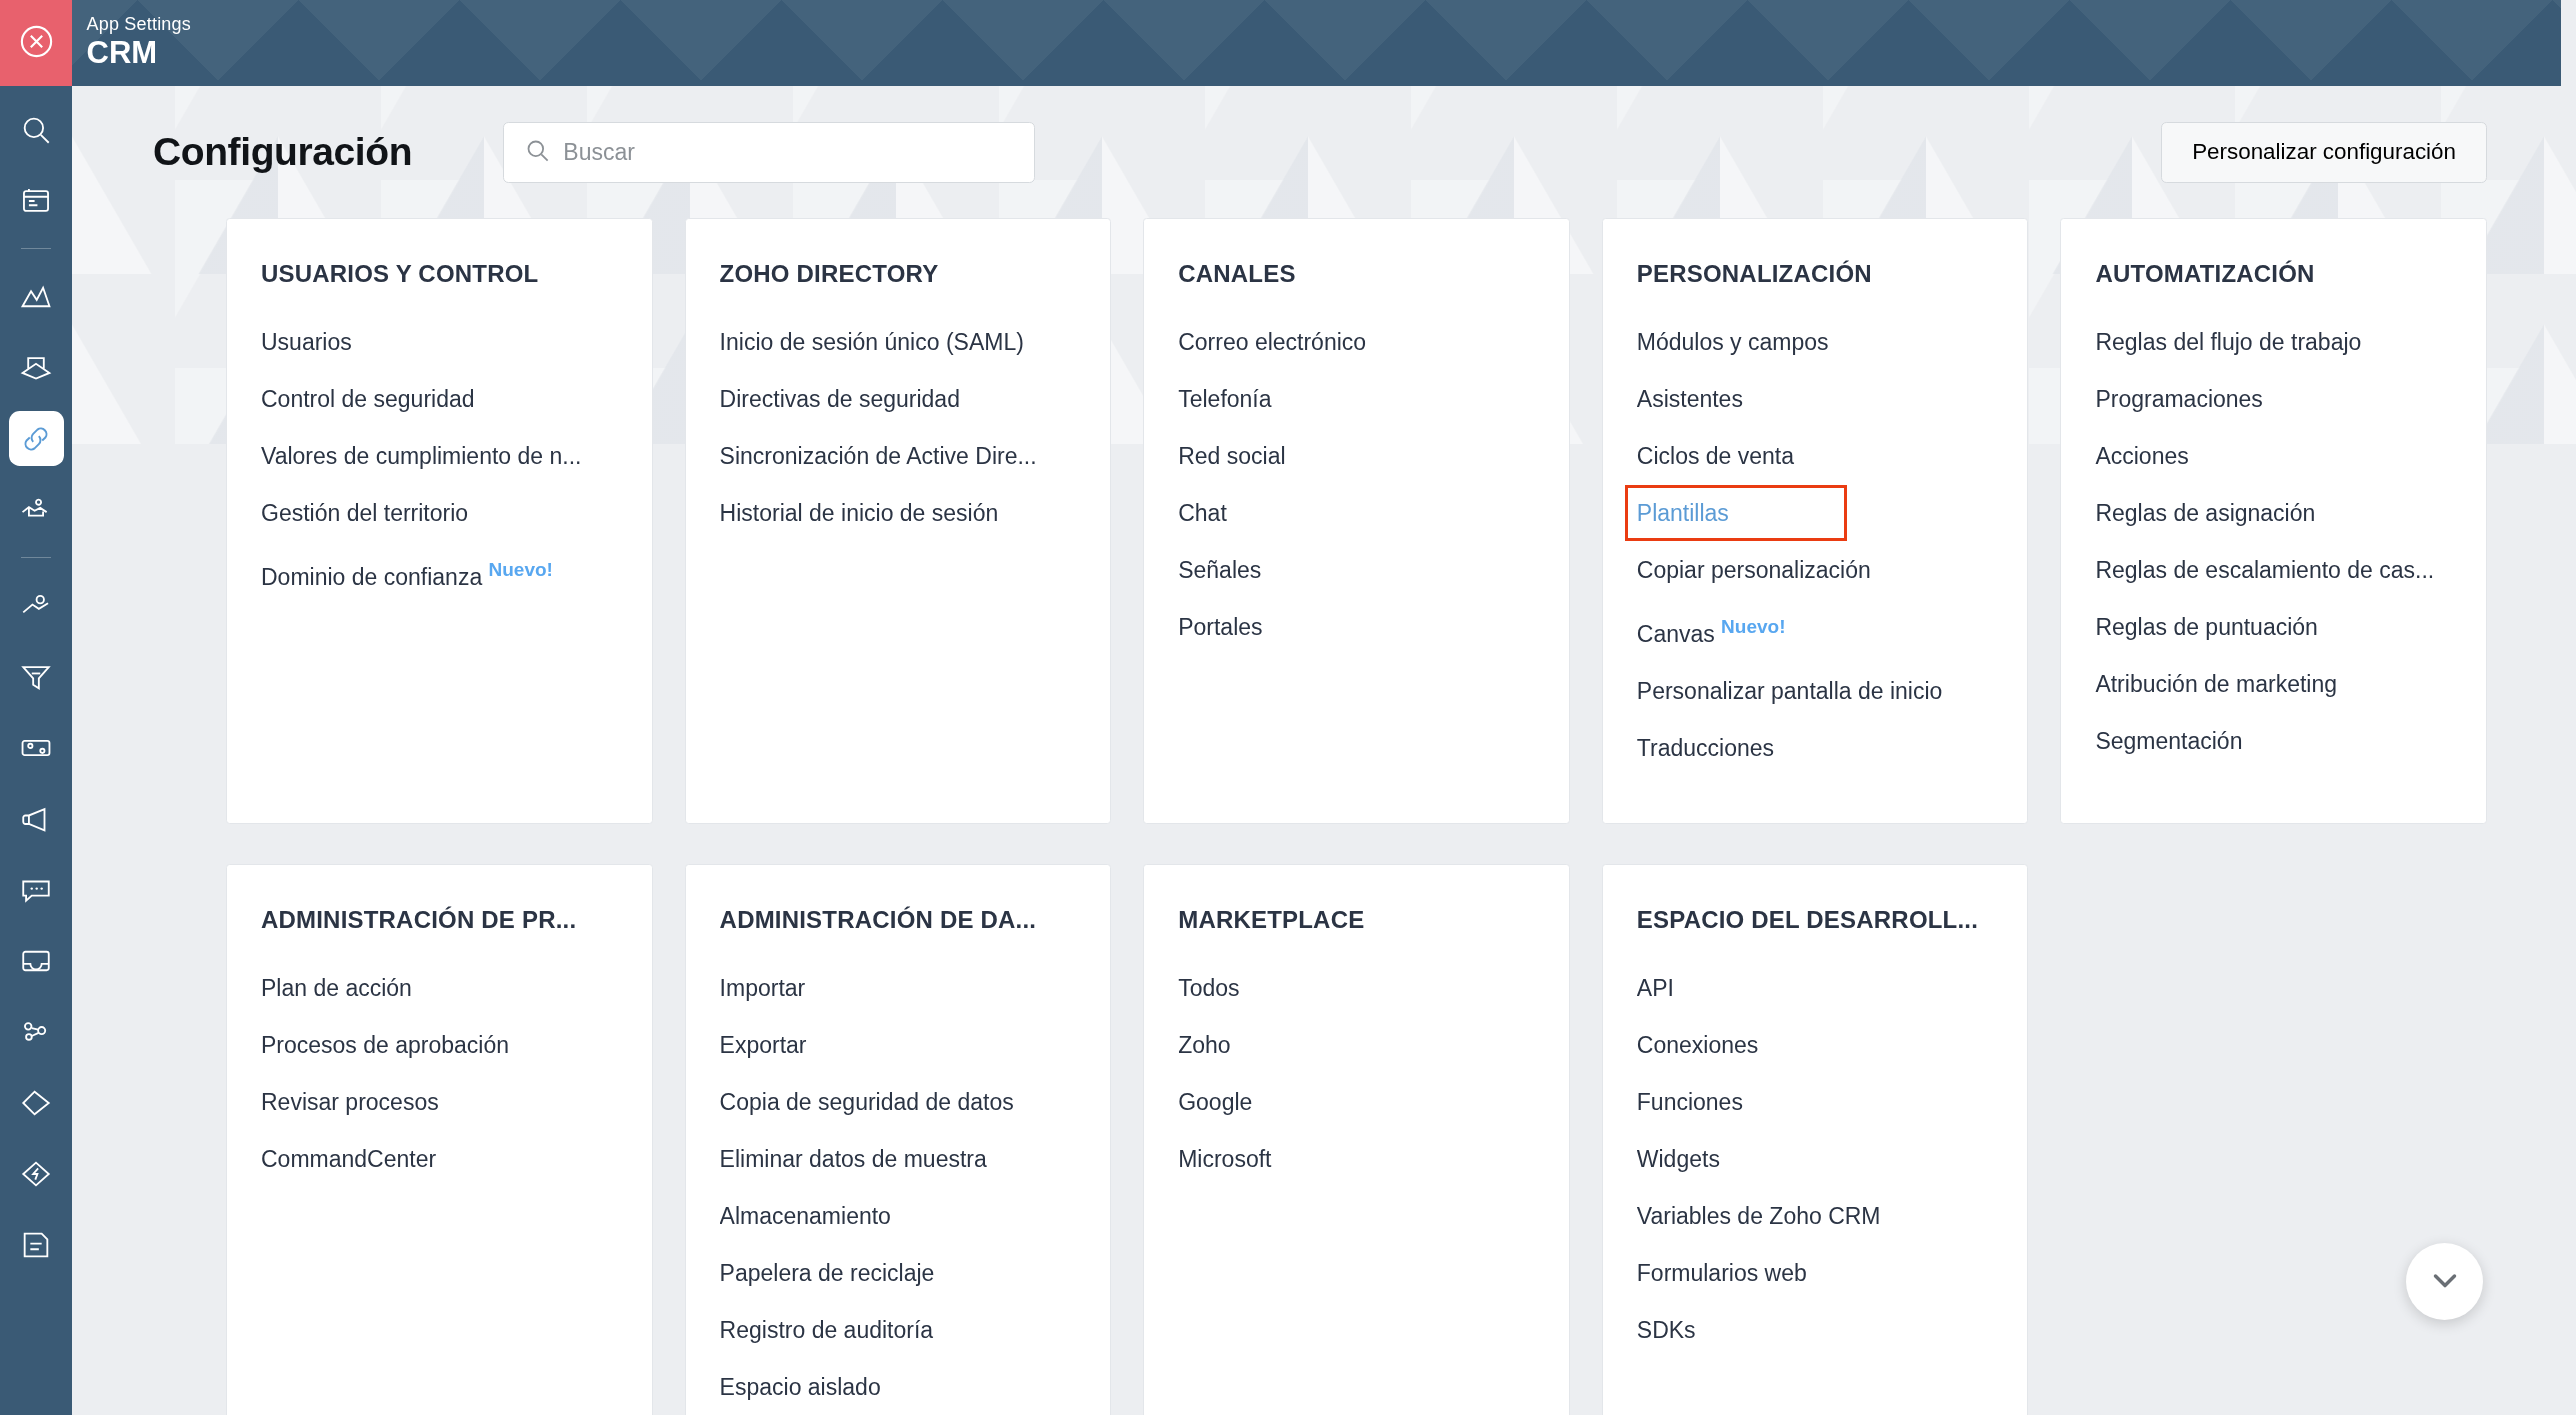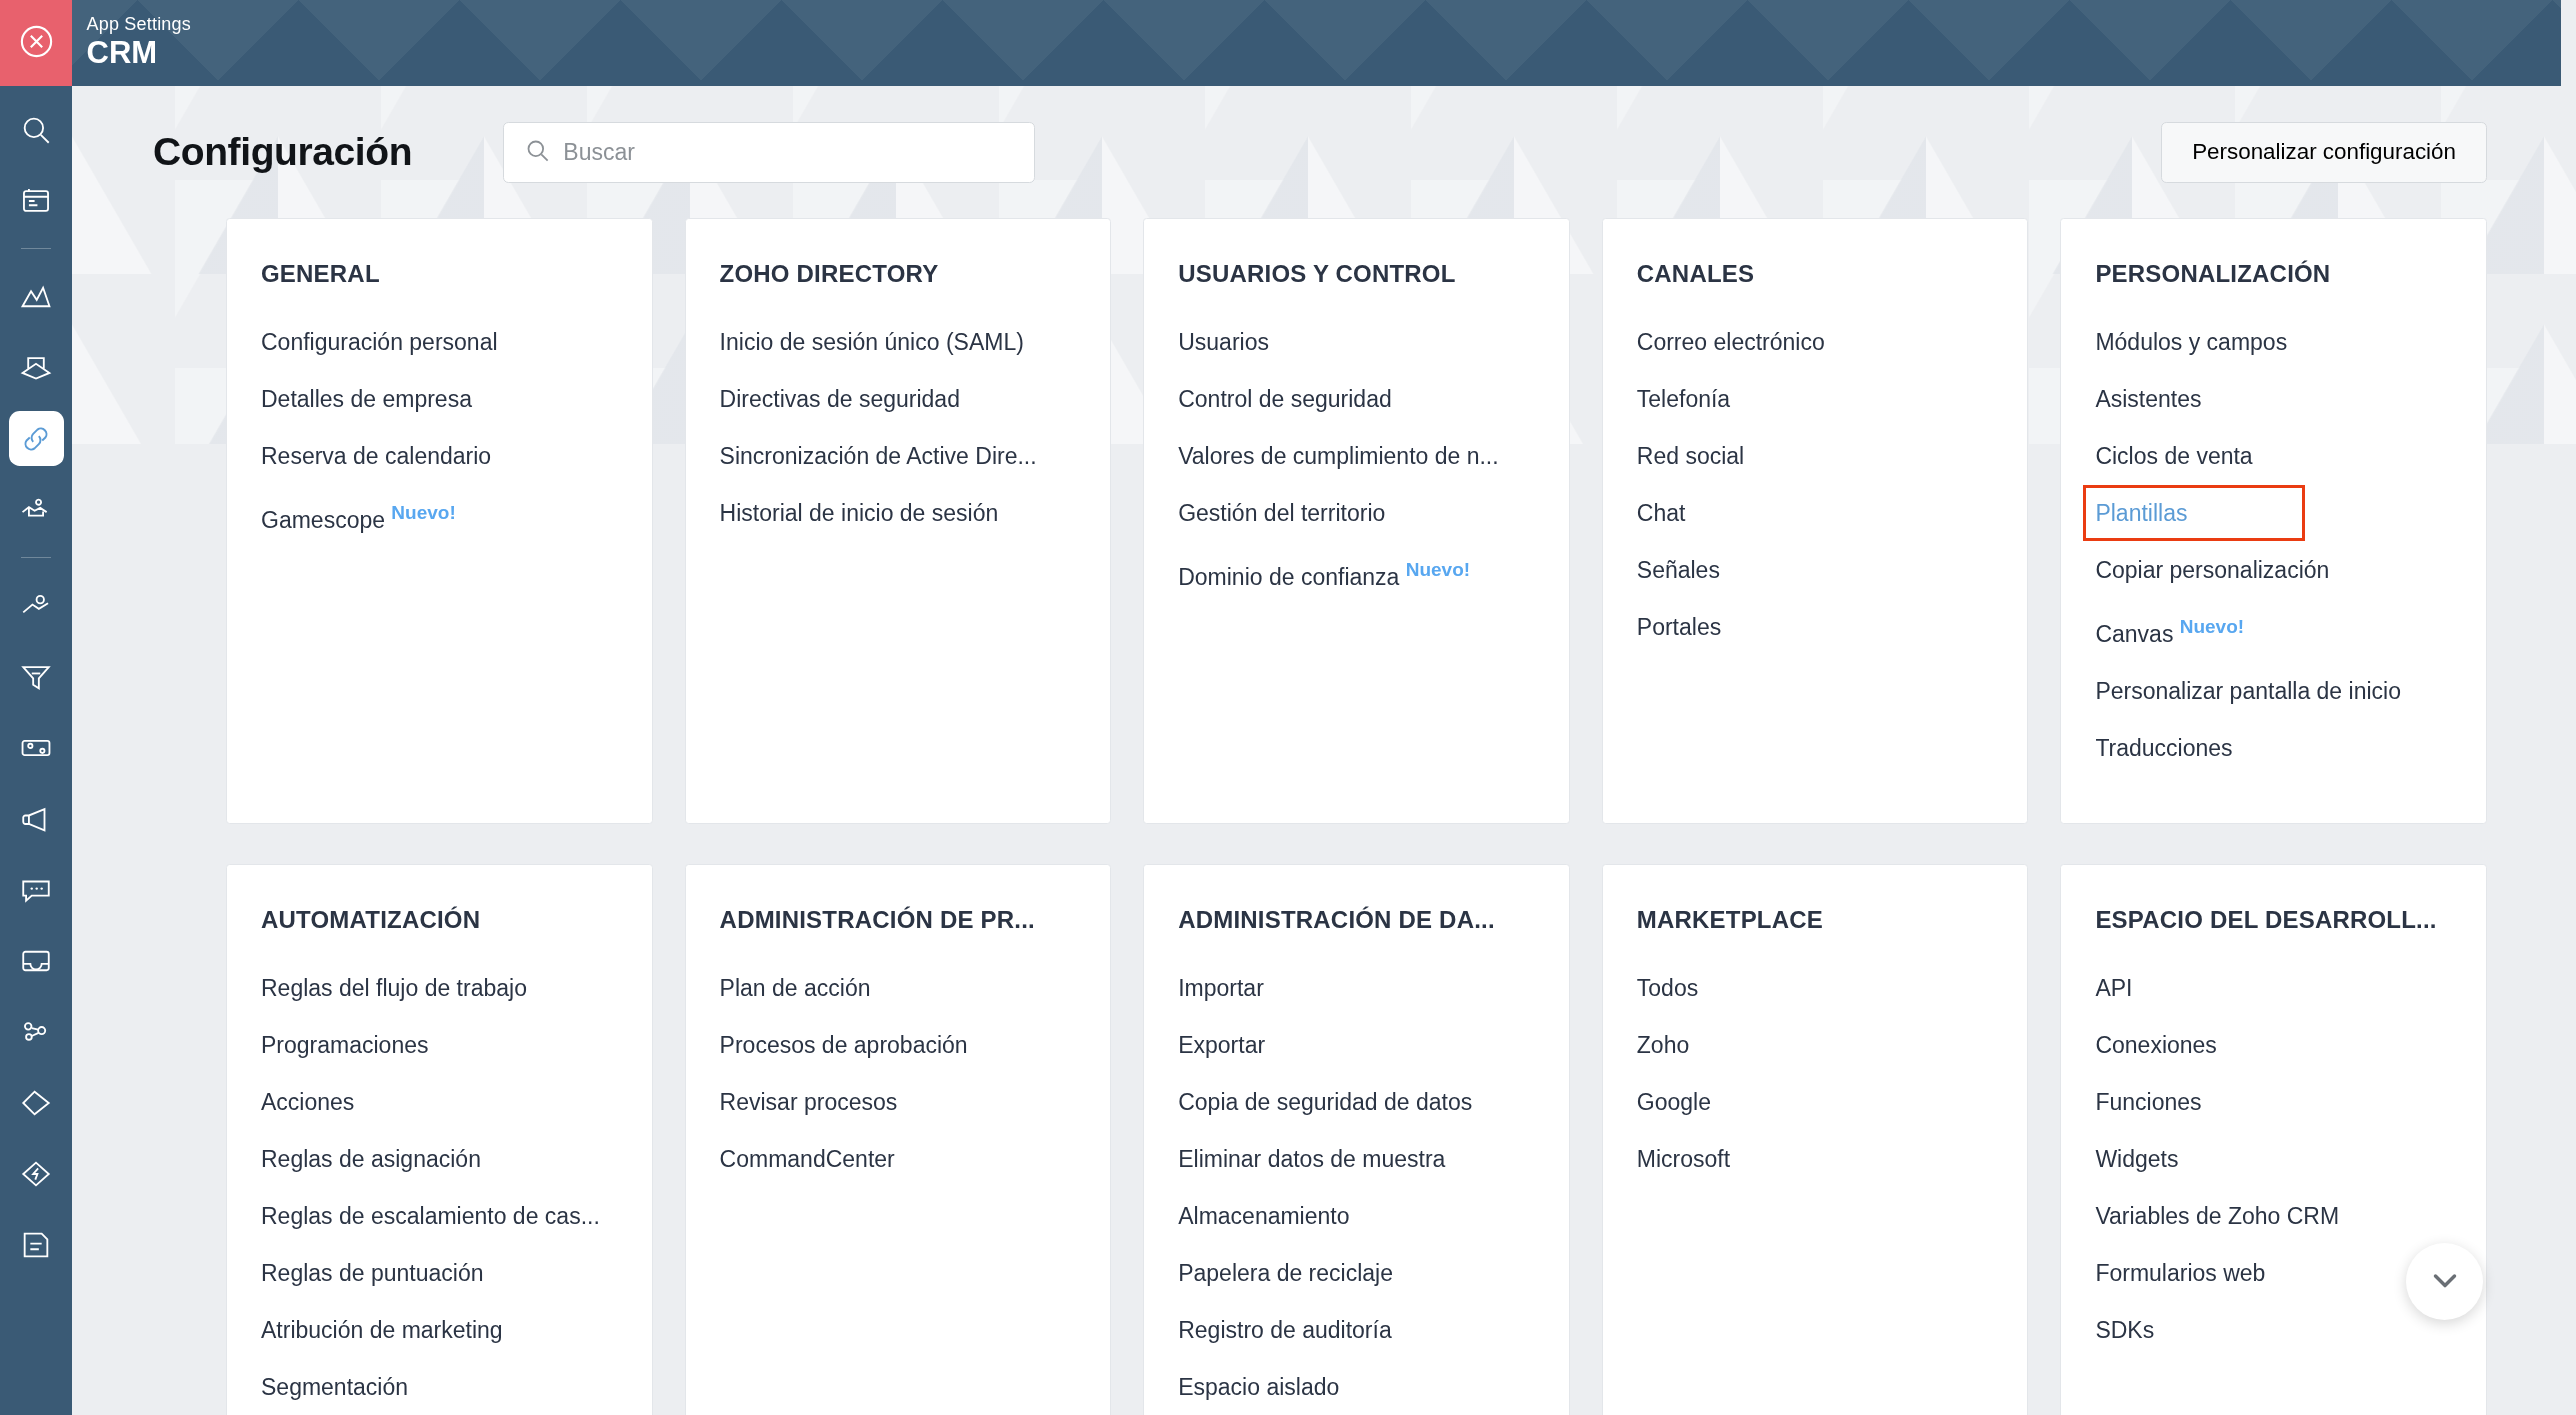--- a/index.html
+++ b/index.html
@@ -408,45 +408,36 @@
         </svg>
       </span>
       <input id="search-input" type="text" placeholder="Buscar" style="">
     </div>
 
     <button id="customize-btn">Personalizar configuración</button>
   </div>
 
   <div id="card-grid">
       <div class="card">
-        <div class="card-title">GENERAL</div>
-        <div class="card-links">
-          <div class="card-link"><span>Configuración personal</span></div>
-          <div class="card-link"><span>Detalles de empresa</span></div>
-          <div class="card-link"><span>Reserva de calendario</span></div>
-          <div class="card-link"><span>Gamescope</span><span class="badge-new">Nuevo!</span></div>
-        </div>
-      </div>
-      <div class="card">
-        <div class="card-title">ZOHO DIRECTORY</div>
-        <div class="card-links">
-          <div class="card-link"><span>Inicio de sesión único (SAML)</span></div>
-          <div class="card-link"><span>Directivas de seguridad</span></div>
-          <div class="card-link"><span>Sincronización de Active Dire...</span></div>
-          <div class="card-link"><span>Historial de inicio de sesión</span></div>
-        </div>
-      </div>
-      <div class="card">
         <div class="card-title">USUARIOS Y CONTROL</div>
         <div class="card-links">
           <div class="card-link"><span>Usuarios</span></div>
           <div class="card-link"><span>Control de seguridad</span></div>
           <div class="card-link"><span>Valores de cumplimiento de n...</span></div>
           <div class="card-link"><span>Gestión del territorio</span></div>
           <div class="card-link"><span>Dominio de confianza</span><span class="badge-new">Nuevo!</span></div>
+        </div>
+      </div>
+      <div class="card">
+        <div class="card-title">ZOHO DIRECTORY</div>
+        <div class="card-links">
+          <div class="card-link"><span>Inicio de sesión único (SAML)</span></div>
+          <div class="card-link"><span>Directivas de seguridad</span></div>
+          <div class="card-link"><span>Sincronización de Active Dire...</span></div>
+          <div class="card-link"><span>Historial de inicio de sesión</span></div>
         </div>
       </div>
       <div class="card">
         <div class="card-title">CANALES</div>
         <div class="card-links">
           <div class="card-link"><span>Correo electrónico</span></div>
           <div class="card-link"><span>Telefonía</span></div>
           <div class="card-link"><span>Red social</span></div>
           <div class="card-link"><span>Chat</span></div>
           <div class="card-link"><span>Señales</span></div>

